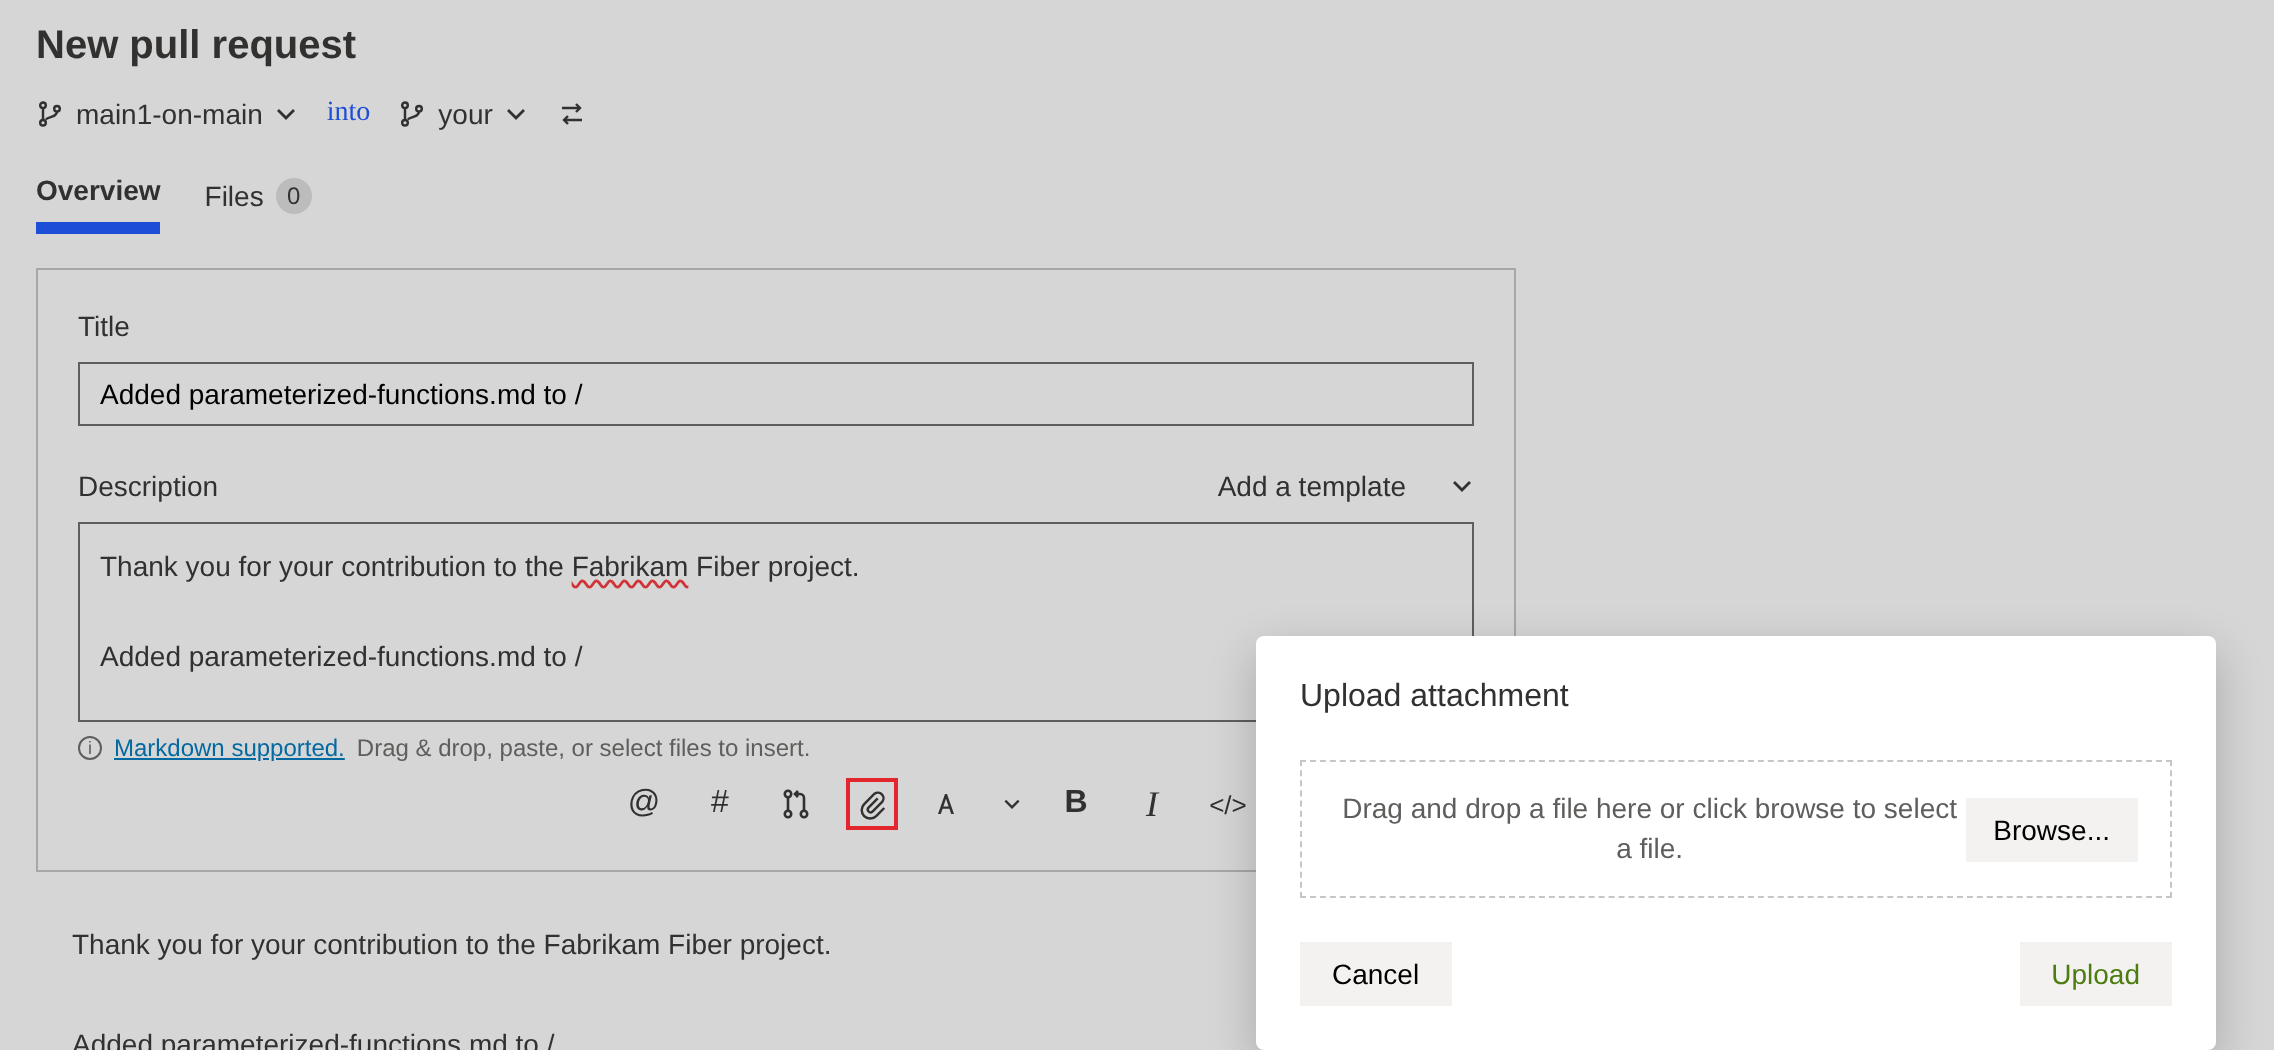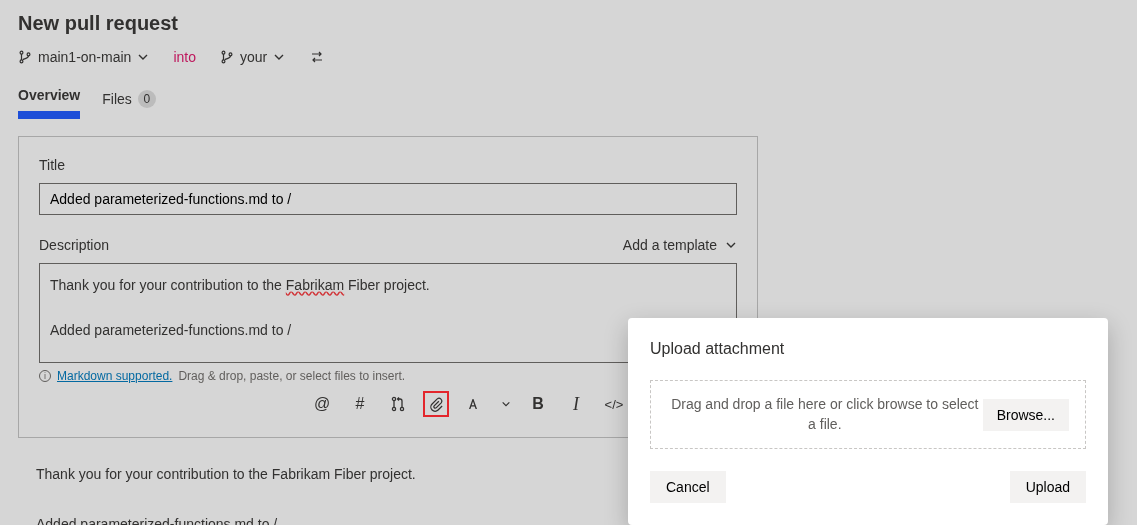--- a/index.html
+++ b/index.html
@@ -17,32 +17,33 @@
       padding: 12px 18px;
     }
     .page-title {
       font-size: 20px;
       font-weight: 600;
       margin-bottom: 14px;
     }
     .branch-row {
       display: flex;
       align-items: center;
-      gap: 24px;
+      gap: 14px;
       margin-bottom: 18px;
       font-size: 14px;
     }
     .branch-selector {
       display: inline-flex;
       align-items: center;
       gap: 6px;
       cursor: pointer;
     }
     .into {
-      color: #be185d;
+      color: #1d4ed8;
+      font-family: Liberation Serif, serif;
     }
     .swap-icon {
       color: #605e5c;
       cursor: pointer;
     }
     .tabs {
       display: flex;
       gap: 22px;
       border-bottom: 1px solid transparent;
       margin-bottom: 16px;
@@ -50,21 +51,21 @@
     .tab {
       display: inline-flex;
       align-items: center;
       gap: 6px;
       padding: 4px 0 8px 0;
       cursor: pointer;
       color: #323130;
     }
     .tab.active {
       font-weight: 600;
-      border-bottom: 8px solid #1d4ed8;
+      border-bottom: 6px solid #1d4ed8;
     }
     .badge {
       display: inline-flex;
       align-items: center;
       justify-content: center;
       min-width: 18px;
       height: 18px;
       border-radius: 9px;
       background: #bcbcbc;
       font-size: 12px;
@@ -94,21 +95,21 @@
     }
     .desc-row {
       display: flex;
       justify-content: space-between;
       align-items: center;
       margin-bottom: 10px;
     }
     .add-template {
       display: inline-flex;
       align-items: center;
-      gap: 8px;
+      gap: 22px;
       cursor: pointer;
     }
     .desc-textarea {
       width: 100%;
       min-height: 100px;
       border: 1px solid #605e5c;
       background: #d6d6d6;
       padding: 10px;
       font-size: 14px;
       font-family: inherit;
@@ -215,21 +216,21 @@
     .btn {
       height: 32px;
       padding: 0 16px;
       border: none;
       font-family: inherit;
       font-size: 14px;
       cursor: pointer;
       background: #f3f2f1;
     }
     .btn.disabled {
-      color: #000000;
+      color: #4d7c0f;
       cursor: default;
     }
     svg { display: block; }
   </style>
 </head>
 <body>
 
 <div class="page">
   <h1 class="page-title">New pull request</h1>
 

